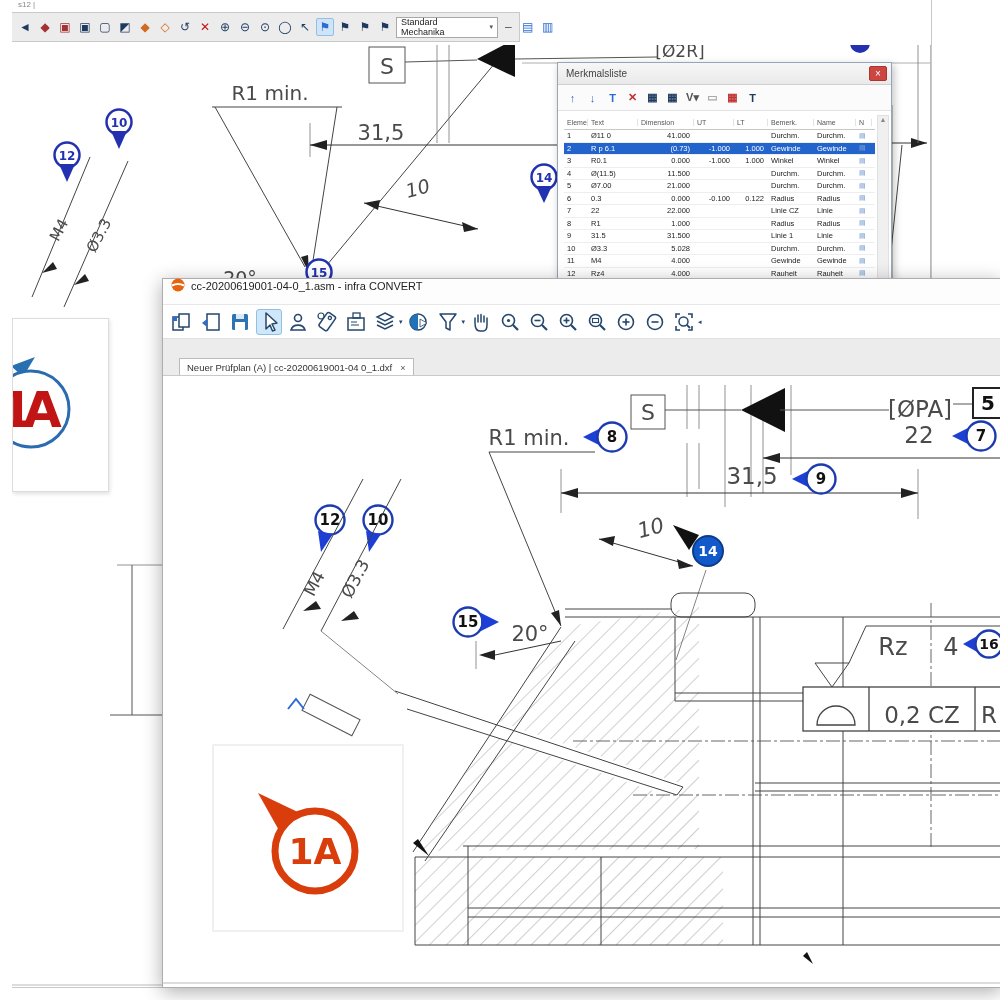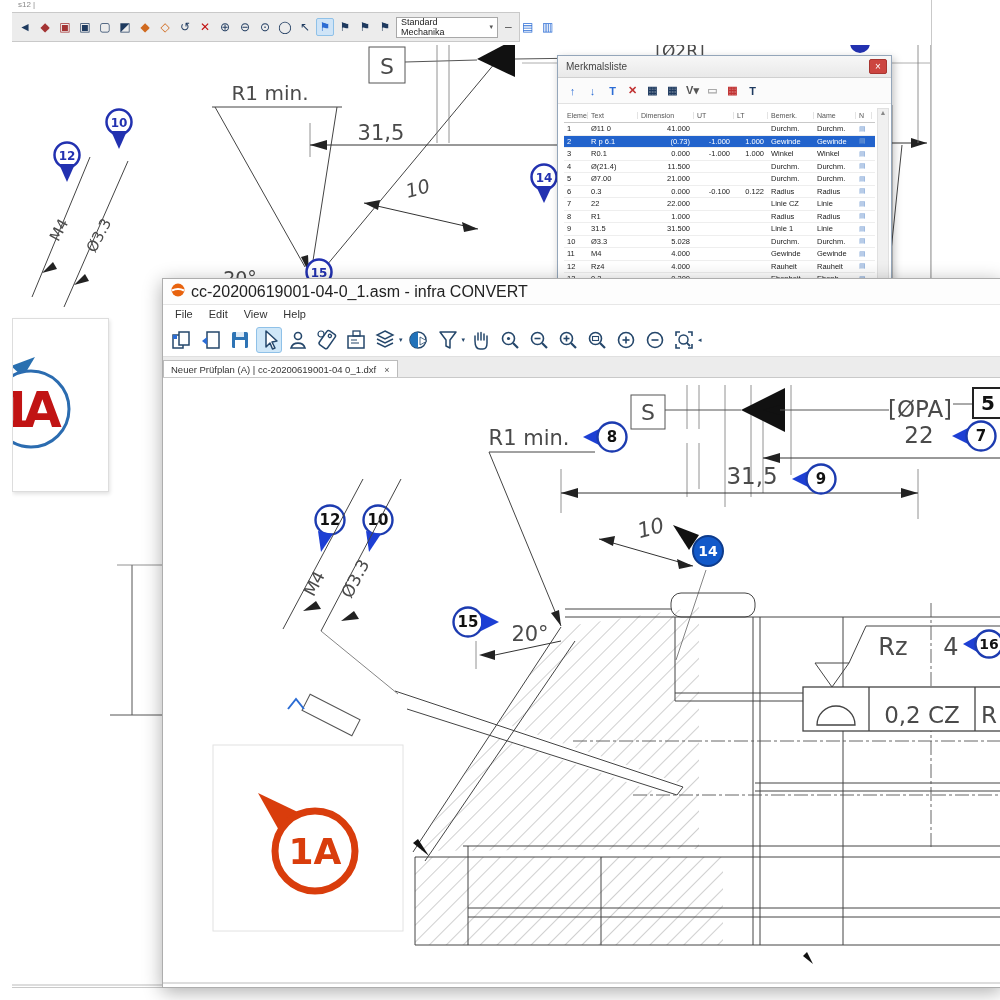--- a/index.html
+++ b/index.html
@@ -13,46 +13,46 @@
   #bgtoolbar{position:absolute;left:0;top:12px;width:508px;height:30px;background:#ececec;border:1px solid #c9c9c9;border-left:none;display:flex;align-items:center;padding:0 4px;gap:2px;}
   .chip{width:18px;height:18px;display:flex;align-items:center;justify-content:center;font-size:12px;line-height:1;border-radius:2px;cursor:default;}
   .chip.hl{background:#cfe4f7;border:1px solid #8fc1e8;}
   #bgcombo{height:21px;min-width:102px;background:#fff;border:1px solid #a8a8a8;font-size:9px;display:flex;align-items:center;padding:0 4px;gap:24px;color:#222;}
   #bgcombo .car{margin-left:auto;font-size:7px;color:#555;}
   #bgmin{font-size:12px;color:#555;padding:0 5px;}
   #bgsvgwrap{position:absolute;left:0;top:45px;width:920px;height:943px;}
   #bglogocard{position:absolute;left:0;top:318px;width:97px;height:174px;background:#fff;border:1px solid #ddd;box-shadow:1px 2px 4px rgba(0,0,0,.12);}
 
   
-  #dlg{position:absolute;left:545px;top:55px;width:335px;height:246px;background:#fff;border:1px solid #94a6ba;box-shadow:2px 3px 8px rgba(0,0,0,.25);z-index:2;}
+  #dlg{position:absolute;left:545px;top:62px;width:335px;height:246px;background:#fff;border:1px solid #94a6ba;box-shadow:2px 3px 8px rgba(0,0,0,.25);z-index:2;}
   #dlgtitle{height:22px;background:linear-gradient(#f7f7f7,#e9e9e9);border-bottom:1px solid #d0d0d0;display:flex;align-items:center;padding:0 4px 0 8px;font-size:10px;color:#444;}
   #dlgclose{margin-left:auto;width:18px;height:15px;background:#cc4540;color:#fff;font-size:10px;line-height:14px;text-align:center;border:1px solid #a73530;border-radius:2px;}
   #dlgtools{height:26px;display:flex;align-items:center;gap:3px;padding:0 6px;border-bottom:1px solid #e2e2e2;background:#fbfbfb;}
   .dchip{min-width:17px;height:17px;display:flex;align-items:center;justify-content:center;font-size:11px;font-weight:bold;border-radius:2px;}
   #dlgtable{position:absolute;left:6px;top:52px;right:16px;bottom:2px;overflow:hidden;font-size:7.5px;}
   .thead,.tr{display:grid;grid-template-columns:24px 50px 56px 40px 34px 46px 42px 16px;align-items:center;}
   .thead{height:15px;border-bottom:1px solid #c9c9c9;color:#555;font-size:7px;}
   .th{padding-left:3px;border-right:1px solid #e3e3e3;overflow:hidden;white-space:nowrap;}
   .tr{height:12.5px;border-bottom:1px solid #eee;color:#222;}
   .td{padding-left:3px;overflow:hidden;white-space:nowrap;}
   .td:nth-child(3),.td:nth-child(4),.td:nth-child(5){text-align:right;padding-right:4px;}
   .tr.sel{background:#2263cc;color:#fff;}
   .td.ic{color:#7aa0d4;font-size:7px;}
   #dlgscroll{position:absolute;right:2px;top:52px;bottom:2px;width:12px;background:#f0f0f0;border:1px solid #e0e0e0;font-size:7px;color:#888;text-align:center;}
 
   
   #app{position:absolute;left:150px;top:278px;width:840px;height:710px;background:#fff;border:1px solid #adadad;box-shadow:0 4px 18px rgba(0,0,0,.32);z-index:3;}
-  #apptitle{height:26px;display:flex;align-items:flex-start;gap:6px;padding:4px 8px;background:#fdfdfd;border-bottom:1px solid #e7e7e7;font-size:16px;color:#222;}
+  #apptitle{height:26px;display:flex;align-items:flex-end;gap:6px;padding:12px 8px;background:#fdfdfd;border-bottom:1px solid #e7e7e7;font-size:11px;color:#222;}
   #appmenu{height:18px;display:flex;align-items:center;font-size:11px;color:#333;padding:0 4px;}
   #appmenu span{padding:0 8px;}
   #apptools{height:34px;display:flex;align-items:center;gap:3px;padding:0 6px;border-bottom:1px solid #e0e0e0;}
   .ticon{width:26px;height:26px;display:flex;align-items:center;justify-content:center;border-radius:3px;}
   .ticon.active{background:#cfe7f8;border:1px solid #8fc1e8;}
   .car2{font-size:7px;color:#25476b;margin-left:-2px;}
-  #apptab{height:21px;background:#ececec;border-bottom:1px solid #c9c9c9;display:flex;align-items:flex-end;padding-left:0;}
+  #apptab{height:37px;background:#ececec;border-bottom:1px solid #c9c9c9;display:flex;align-items:flex-end;padding-left:16px;}
   #tab1{background:#fff;border:1px solid #bbb;border-bottom:none;font-size:9.5px;color:#333;padding:3px 7px 2px;display:flex;gap:8px;align-items:center;}
   #tab1 .x{color:#555;font-size:9px;}
   #appdraw{position:absolute;left:0;top:100px;width:838px;height:608px;background:#fff;}
 
   svg text{font-family:"DejaVu Sans",sans-serif;}
   .tt{fill:#4a4a4a;}
   .bnum{fill:#111;font-weight:bold;}
 </style>
 </head>
 <body>
@@ -234,21 +234,21 @@
             <div class="td">R0.1</div>
             <div class="td">0.000</div>
             <div class="td">-1.000</div>
             <div class="td">1.000</div>
             <div class="td">Winkel</div>
             <div class="td">Winkel</div>
             <div class="td ic">▤</div>
           </div>
           <div class="tr">
             <div class="td">4</div>
-            <div class="td">Ø(21.4)</div>
+            <div class="td">Ø(11.5)</div>
             <div class="td">11.500</div>
             <div class="td"></div>
             <div class="td"></div>
             <div class="td">Durchm.</div>
             <div class="td">Durchm.</div>
             <div class="td ic">▤</div>
           </div>
           <div class="tr">
             <div class="td">5</div>
             <div class="td">Ø7.00</div>
@@ -344,26 +344,20 @@
   <div id="dlgscroll"><span>▲</span></div>
 </div>
 
 <div id="app">
   <div id="apptitle">
     <svg width="14" height="14" viewBox="0 0 14 14">
       <circle cx="7" cy="7" r="6.5" fill="#e8630e"></circle>
           <path d="M1,7.5 Q7,4.5 13,7.5" stroke="#fff" stroke-width="2" fill="none"></path>
     </svg>
     <span>cc-20200619001-04-0_1.asm - infra CONVERT</span>
-  </div>
-  <div id="appmenu">
-    <span>File</span>
-    <span>Edit</span>
-    <span>View</span>
-    <span>Help</span>
   </div>
   <div id="apptools">
     <span class="ticon">
           <svg width="24" height="24">
             <rect x="3" y="7" width="10" height="13" fill="#fff" stroke="#25476b" stroke-width="1.5"></rect>
             <rect x="9" y="4" width="10" height="13" fill="#fff" stroke="#25476b" stroke-width="1.5"></rect>
             <rect x="3" y="7" width="4" height="4" fill="#2b6cd4"></rect>
           </svg>
         </span>
     <span class="ticon">

